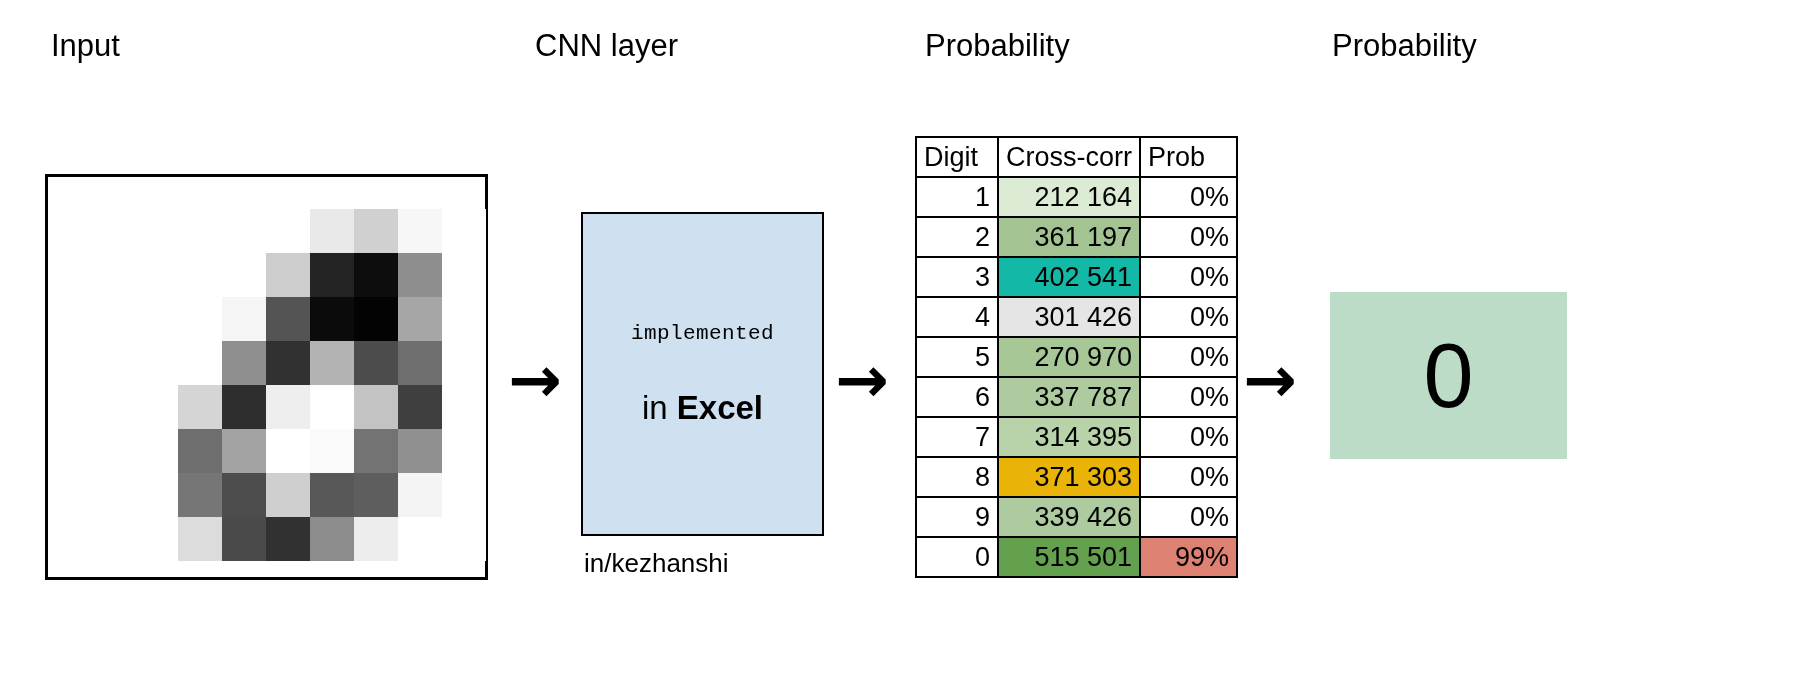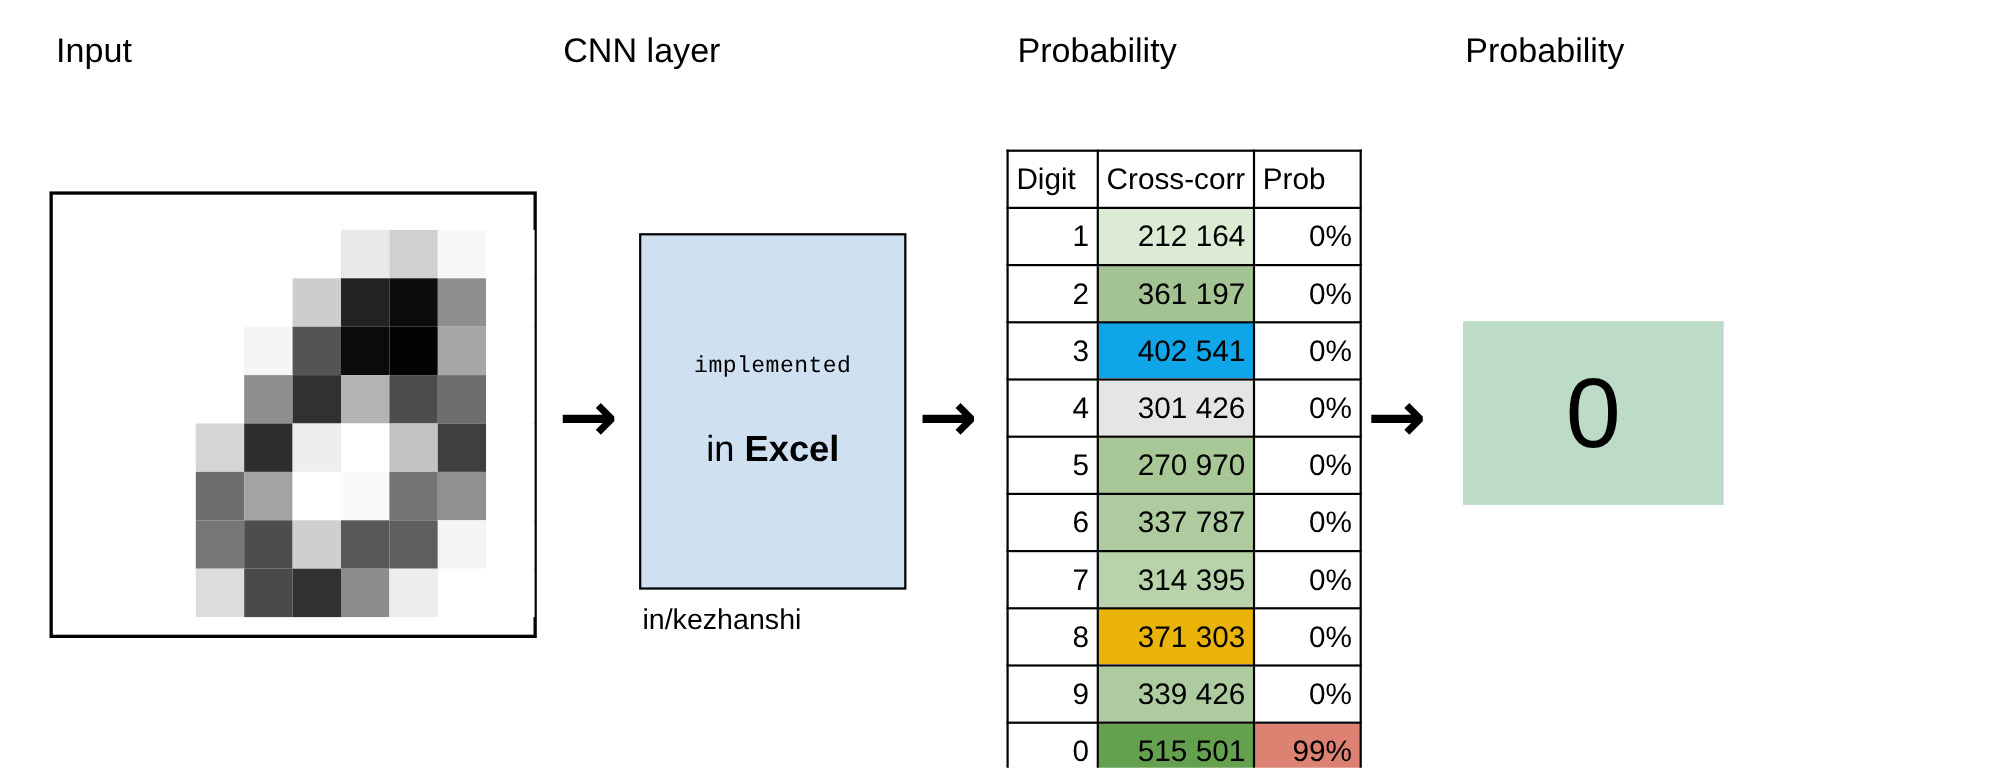--- a/index.html
+++ b/index.html
@@ -20,21 +20,21 @@
   
   .stage-heading {
     position: absolute;
     font-size: 31px;
     font-weight: 400;
     line-height: 1;
     white-space: nowrap;
     color: #000;
   }
   #heading-input      { left: 51px;   top: 30px; }
-  #heading-cnn        { left: 512px;  top: 30px; }
+  #heading-cnn        { left: 535px;  top: 30px; }
   #heading-prob       { left: 925px;  top: 30px; }
   #heading-prediction { left: 1332px; top: 30px; }
 
   
   #input-panel {
     position: absolute;
     left: 45px;
     top: 174px;
     width: 443px;
     height: 406px;
@@ -114,21 +114,21 @@
     left: 915px;
     top: 136px;
   }
   table#prob-table {
     border-collapse: collapse;
     table-layout: fixed;
     font-size: 27px;
   }
   table#prob-table td, table#prob-table th {
     border: 2px solid #000;
-    height: 52px;
+    height: 40px;
     padding: 0 7px;
     font-weight: 400;
     box-sizing: border-box;
     overflow: hidden;
     white-space: nowrap;
   }
   table#prob-table th {
     text-align: left;
     background: #ffffff;
   }
@@ -266,21 +266,21 @@
           <td class="cell-cc" style="background: rgb(220, 235, 211);">212 164</td>
           <td class="cell-prob" style="background: rgb(255, 255, 255);">0%</td>
         </tr>
         <tr>
           <td class="cell-digit">2</td>
           <td class="cell-cc" style="background: rgb(163, 196, 146);">361 197</td>
           <td class="cell-prob" style="background: rgb(255, 255, 255);">0%</td>
         </tr>
         <tr>
           <td class="cell-digit">3</td>
-          <td class="cell-cc" style="background: #0ea5e9;">402 541</td>
+          <td class="cell-cc" style="background: #14b8a6;">402 541</td>
           <td class="cell-prob" style="background: rgb(255, 255, 255);">0%</td>
         </tr>
         <tr>
           <td class="cell-digit">4</td>
           <td class="cell-cc" style="background: #e5e5e5;">301 426</td>
           <td class="cell-prob" style="background: rgb(255, 255, 255);">0%</td>
         </tr>
         <tr>
           <td class="cell-digit">5</td>
           <td class="cell-cc" style="background: rgb(167, 199, 151);">270 970</td>

